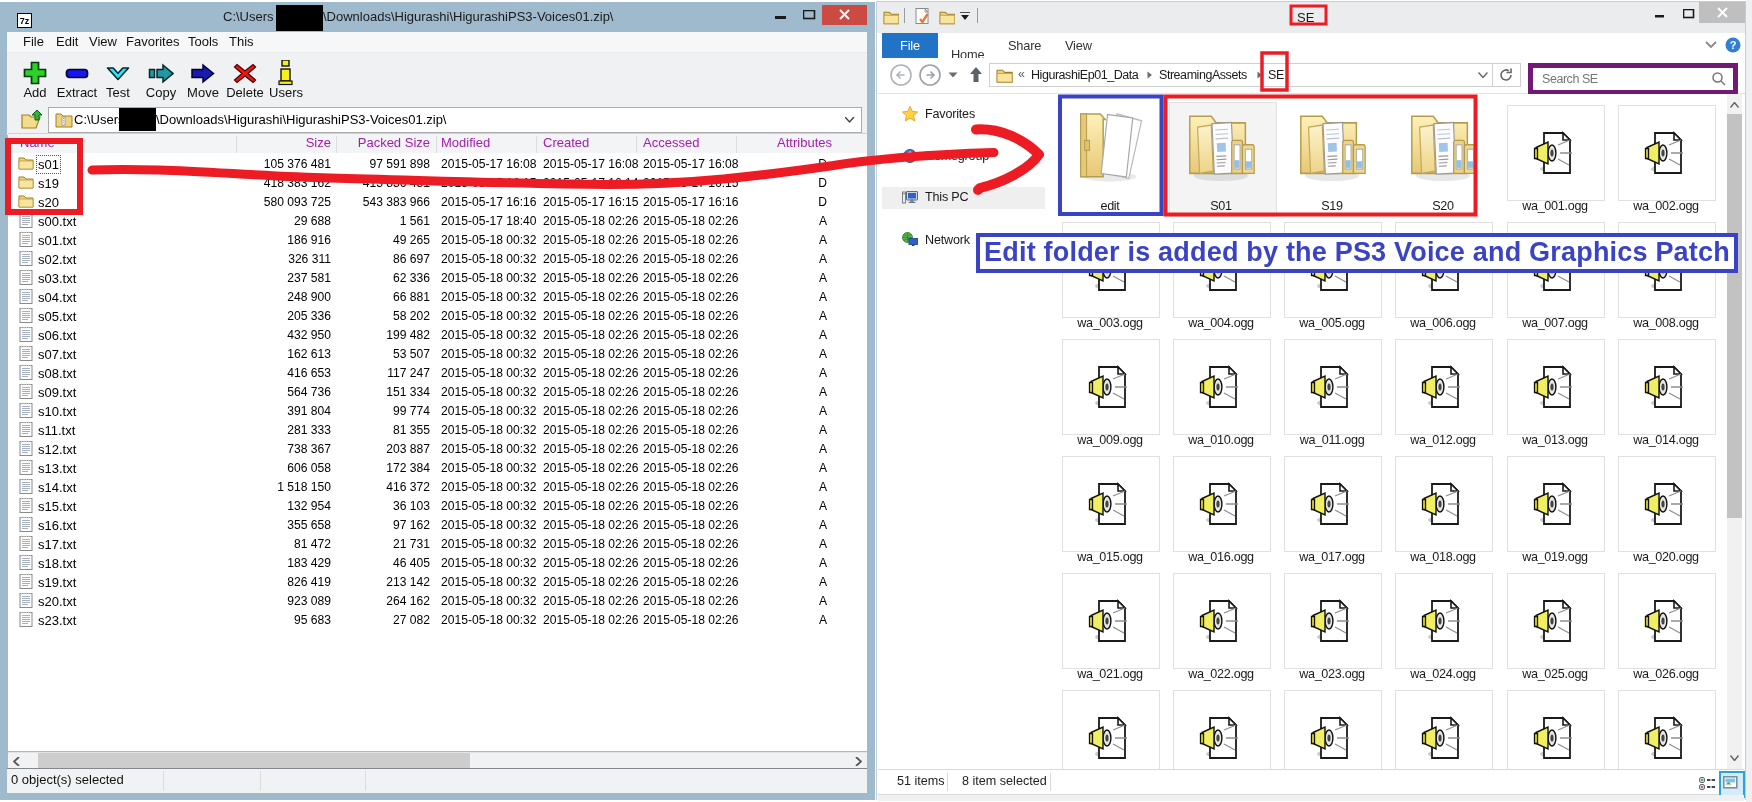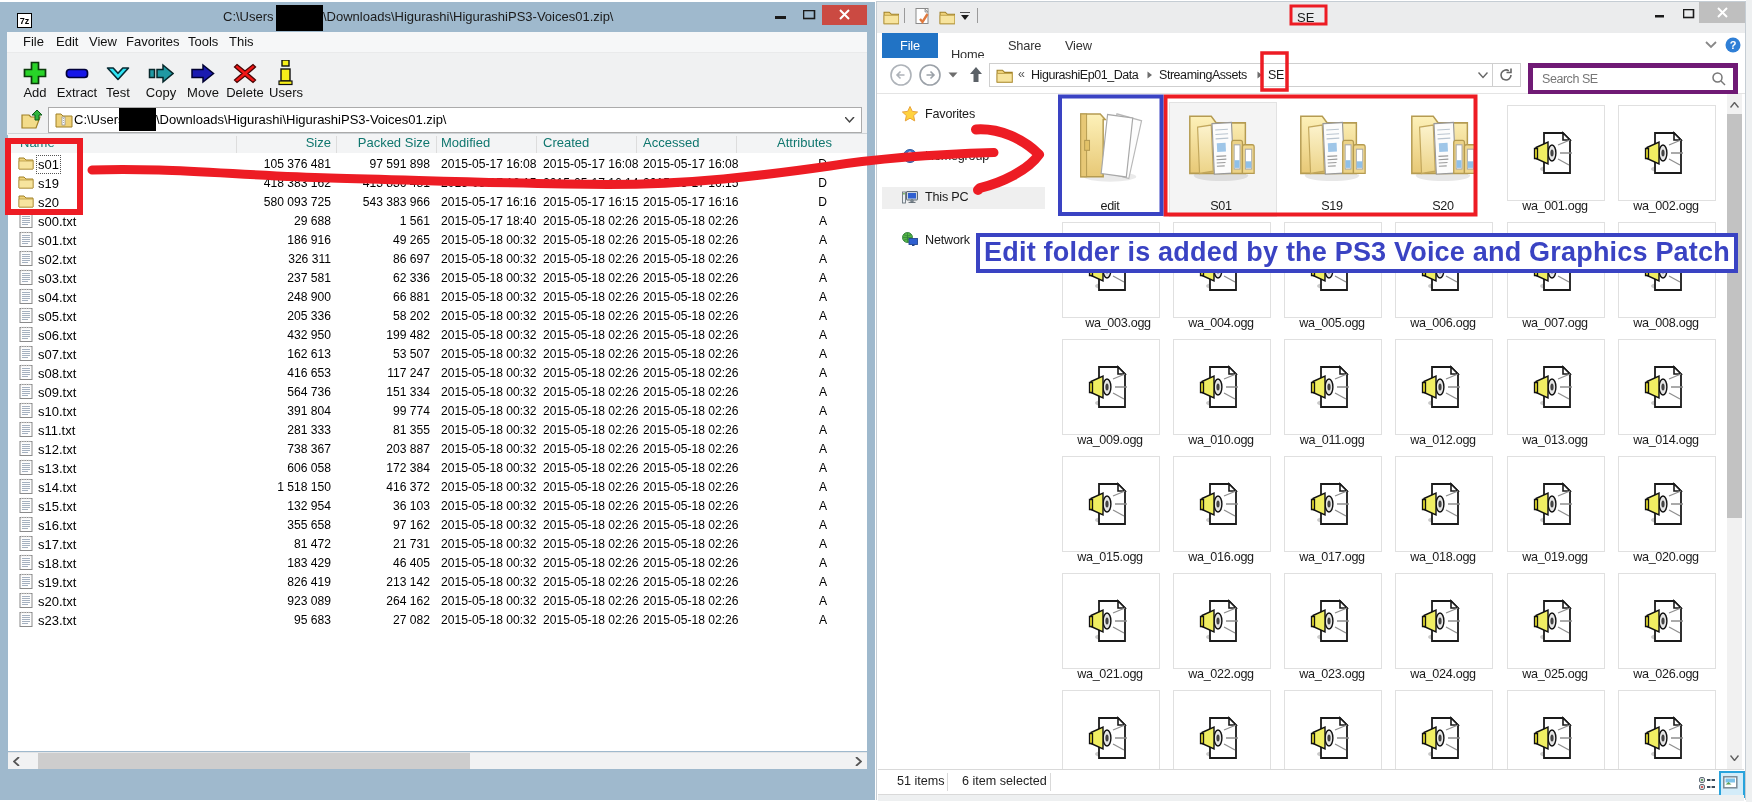--- a/index.html
+++ b/index.html
@@ -6,21 +6,21 @@
 .ab{position:absolute;}
 
 #zip{position:absolute;left:0;top:2px;width:875px;height:798px;background:#9fb9cd;}
 #ztitle{position:absolute;left:0;top:0;width:100%;height:30px;font-size:13px;color:#1b1b1b;}
 #zmenu{position:absolute;left:7px;top:30px;right:8px;height:20px;background:#f6f7f8;font-size:13px;color:#111;border-bottom:1px solid #e9eaeb;}
 #zmenu span{position:absolute;top:2px;}
 #ztools{position:absolute;left:7px;top:51px;right:8px;height:52px;background:#f0f1f2;}
 .tlab{position:absolute;top:32px;width:60px;text-align:center;font-size:13px;color:#111;}
 #zaddr{position:absolute;left:7px;top:103px;right:8px;height:30px;background:#f0f1f2;}
 #zcombo{position:absolute;left:41px;top:2px;width:812px;height:24px;background:#fff;border:1px solid #ababab;}
-#zhead{position:absolute;left:8px;top:131px;width:859px;height:21px;background:#f3f4f5;border-top:1px solid #cfd3d6;font-size:13px;color:#0f766e;}
+#zhead{position:absolute;left:8px;top:131px;width:859px;height:21px;background:#f3f4f5;border-top:1px solid #cfd3d6;font-size:13px;color:#a21caf;}
 #zhead .hc{position:absolute;top:1px;}
 #zhead .sep{position:absolute;top:2px;width:1px;height:17px;background:#ddd;}
 #zlist{position:absolute;left:8px;top:151px;width:859px;height:598px;background:#fff;font-size:12.1px;color:#000;}
 .zr{position:absolute;left:0;height:19px;width:100%;}
 .zr .ic{position:absolute;left:10px;top:1px;width:16px;height:16px;}
 .zr .nm{position:absolute;left:30px;top:3px;font-size:13px;}
 .zr .sz{position:absolute;left:152px;width:171px;top:3px;text-align:right;}
 .zr .pk{position:absolute;left:272px;width:150px;top:3px;text-align:right;}
 .zr .md{position:absolute;left:433px;top:3px;}
 .zr .cr{position:absolute;left:535px;top:3px;}
@@ -532,20 +532,26 @@
     </div>
     <div id="zhs">
 <svg class="ab" style="left:5px;top:4px" width="8" height="9">
         <path d="M6,0 L1,4.5 L6,9" fill="none" stroke="#555" stroke-width="1.8"></path>
       </svg>
 <div class="ab" style="left:30px;top:0px;width:432px;height:16px;background:#cdcdcd"></div>
 <svg class="ab" style="left:846px;top:4px" width="8" height="9">
         <path d="M2,0 L7,4.5 L2,9" fill="none" stroke="#555" stroke-width="1.8"></path>
       </svg>
 </div>
+<div id="zstat">
+      <span class="ab" style="left:4px;top:3px">0 object(s) selected</span>
+<div class="vs" style="left:156px"></div>
+      <div class="vs" style="left:253px"></div>
+      <div class="vs" style="left:358px"></div>
+</div>
   </div>
 <div id="exp">
     <div id="etitle">
 <svg class="ab" style="left:6px;top:7px" width="16" height="16">
         <use href="#fsmall" transform="scale(1.05)"></use>
       </svg>
 <div class="ab" style="left:27px;top:6px;width:1px;height:15px;background:#9a9a9a"></div>
 <svg class="ab" style="left:38px;top:6px" width="17" height="17">
         <rect x="1" y="0.5" width="12" height="15" fill="#fff" stroke="#8a8a8a"></rect>
         <path d="M10,1 l3,3 h-3 z" fill="#d7dbe0" stroke="#8a8a8a" stroke-width="0.8"></path>
@@ -683,21 +689,21 @@
       <div class="tlabel" style="left:453px;top:105px">wa_001.ogg</div>
       <div class="tile" style="left:571px;top:11px"></div>
       <svg class="ab" style="left:596px;top:35px" width="46" height="46" viewBox="0 0 46 46">
         <use href="#ogg"></use>
       </svg>
       <div class="tlabel" style="left:564px;top:105px">wa_002.ogg</div>
       <div class="tile" style="left:15px;top:128px"></div>
       <svg class="ab" style="left:40px;top:152px" width="46" height="46" viewBox="0 0 46 46">
         <use href="#ogg"></use>
       </svg>
-      <div class="tlabel" style="left:16px;top:222px">wa_003.ogg</div>
+      <div class="tlabel" style="left:8px;top:222px">wa_003.ogg</div>
       <div class="tile" style="left:126px;top:128px"></div>
       <svg class="ab" style="left:151px;top:152px" width="46" height="46" viewBox="0 0 46 46">
         <use href="#ogg"></use>
       </svg>
       <div class="tlabel" style="left:119px;top:222px">wa_004.ogg</div>
       <div class="tile" style="left:237px;top:128px"></div>
       <svg class="ab" style="left:262px;top:152px" width="46" height="46" viewBox="0 0 46 46">
         <use href="#ogg"></use>
       </svg>
       <div class="tlabel" style="left:230px;top:222px">wa_005.ogg</div>
@@ -836,21 +842,21 @@
         <path d="M0.5,5.5 L4.5,0.5 L8.5,5.5" fill="none" stroke="#606060" stroke-width="1.4"></path>
       </svg>
 <div class="ab" style="left:0px;top:20px;width:15px;height:404px;background:#c2c2c2"></div>
 <svg class="ab" style="left:3px;top:661px" width="9" height="6">
         <path d="M0.5,0.5 L4.5,5.5 L8.5,0.5" fill="none" stroke="#606060" stroke-width="1.4"></path>
       </svg>
 </div>
     <div id="estat">
 <span class="ab" style="left:19px;top:4px">51 items</span>
 <div class="ab" style="left:69px;top:3px;width:1px;height:18px;background:#d9d9d9"></div>
-<span class="ab" style="left:84px;top:4px">6 item selected</span>
+<span class="ab" style="left:84px;top:4px">8 item selected</span>
 <div class="ab" style="left:172px;top:3px;width:1px;height:18px;background:#d9d9d9"></div>
 <svg class="ab" style="left:821px;top:7px" width="17" height="15">
         <g stroke="#3c4a5a" fill="none">
           <rect x="0.7" y="0.7" width="4.6" height="4.6" rx="1"></rect>
           <rect x="0.7" y="7.7" width="4.6" height="4.6" rx="1"></rect>
           <path d="M8,3 h8 M8,10 h8" stroke-width="2" stroke-dasharray="3.4 1.2"></path>
         </g>
         <circle cx="3" cy="3" r="1" fill="#2e7d32"></circle>
         <circle cx="3" cy="10" r="1" fill="#c62828"></circle>
       </svg>

